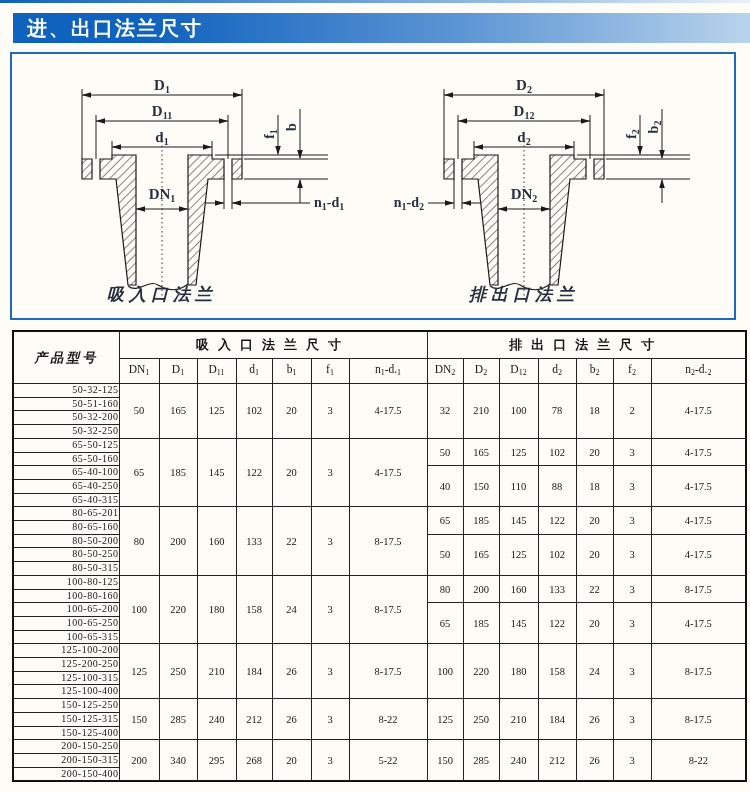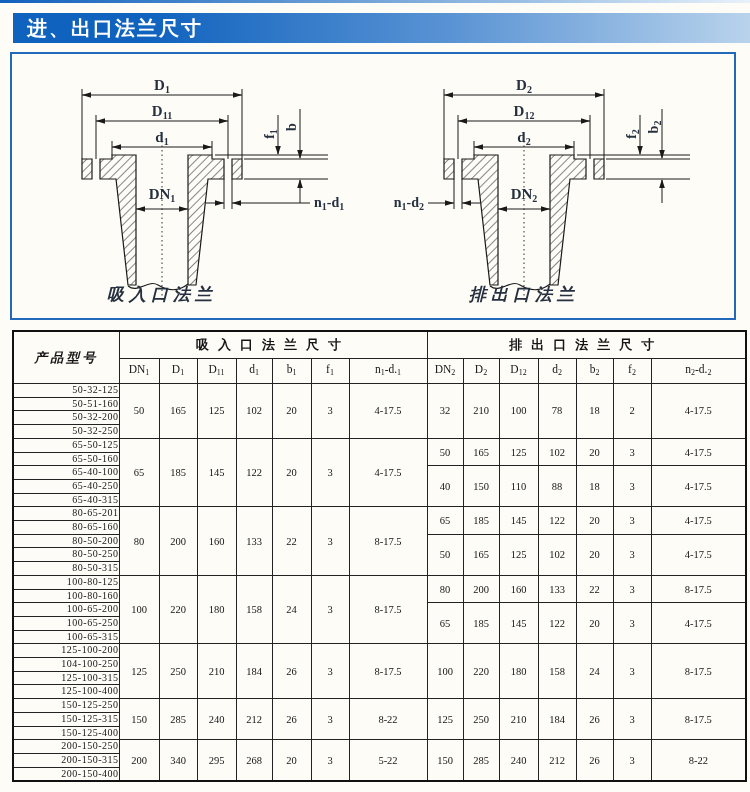--- a/index.html
+++ b/index.html
@@ -329,21 +329,21 @@
           <td class="vc" rowspan="4">8-17.5</td>
           <td class="vc" rowspan="4">100</td>
           <td class="vc" rowspan="4">220</td>
           <td class="vc" rowspan="4">180</td>
           <td class="vc" rowspan="4">158</td>
           <td class="vc" rowspan="4">24</td>
           <td class="vc" rowspan="4">3</td>
           <td class="vc" rowspan="4">8-17.5</td>
         </tr>
         <tr>
-          <td class="mc">104-100-250</td>
+          <td class="mc">125-200-250</td>
         </tr>
         <tr>
           <td class="mc">125-100-315</td>
         </tr>
         <tr>
           <td class="mc">125-100-400</td>
         </tr>
         <tr>
           <td class="mc">150-125-250</td>
           <td class="vc" rowspan="3">150</td>

